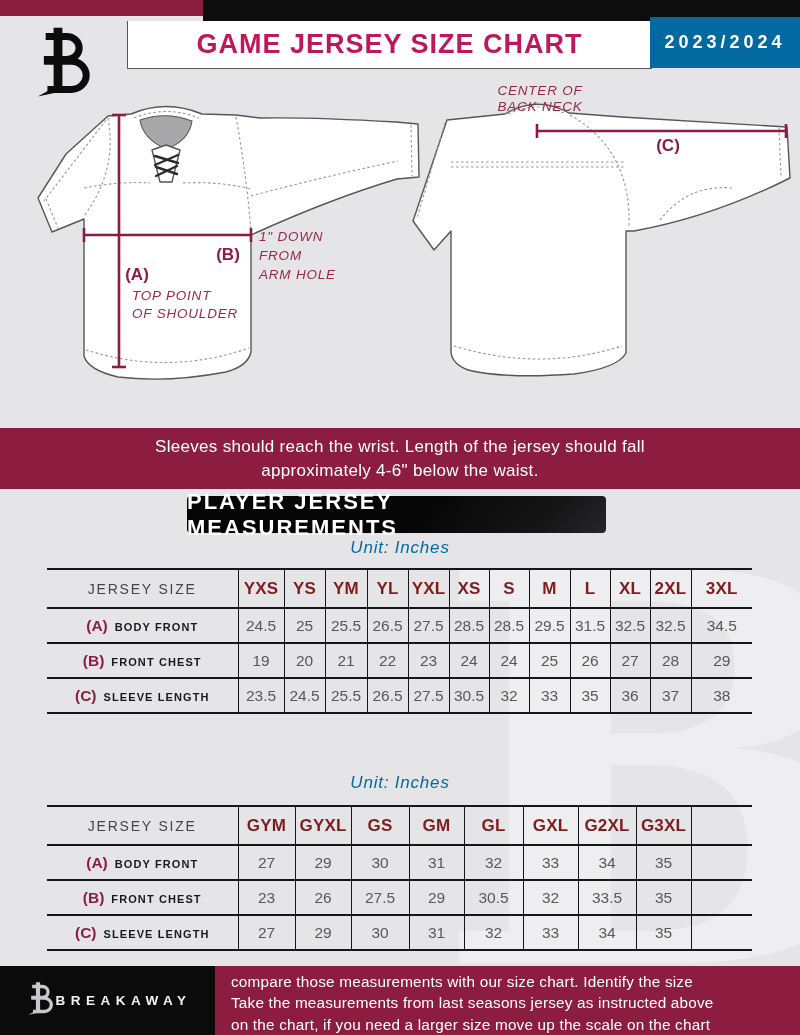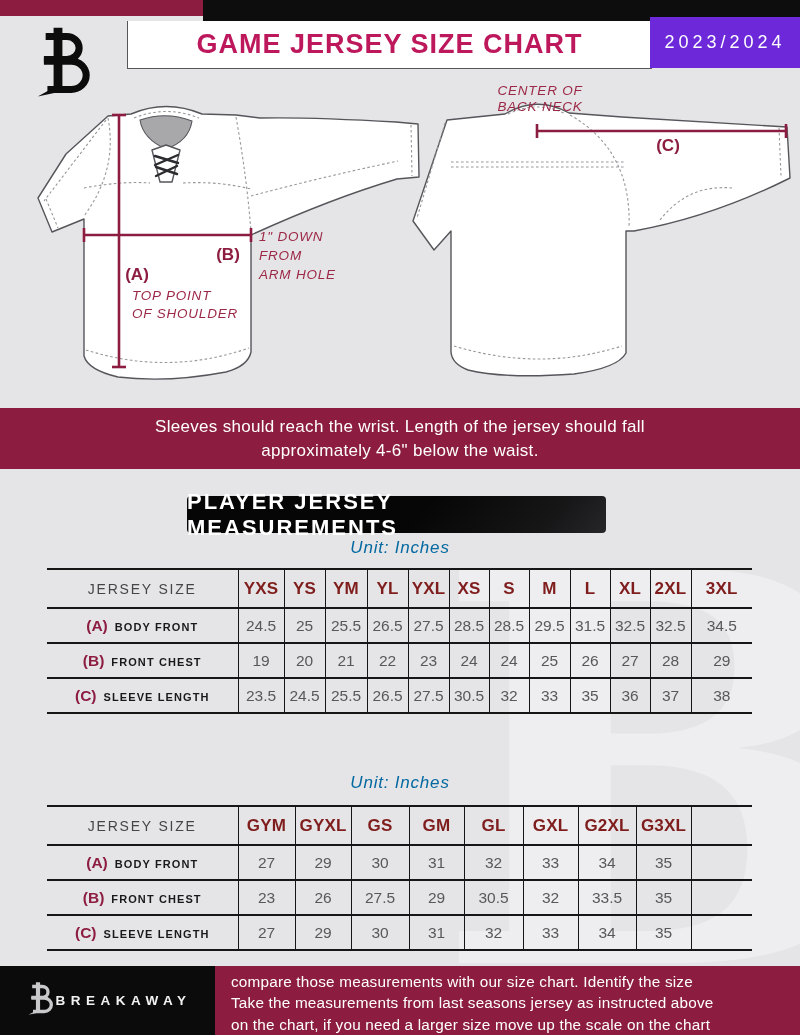--- a/index.html
+++ b/index.html
@@ -20,36 +20,36 @@
   .hdr-maroon-strip { position:absolute; left:0; top:0; width:203px; height:16px; background:#8c1d40; z-index:2; }
   .hdr-black-bar    { position:absolute; left:203px; top:0; width:597px; height:68px; background:#0d0d0d; z-index:1; }
   .hdr-title-box {
     position:absolute; left:127px; top:21px; width:523px; height:47px; z-index:3;
     background:#ffffff; border:1px solid #55555a; border-top:none;
     display:flex; align-items:center; justify-content:center;
     font-weight:bold; font-size:27px; letter-spacing:1px; color:#be185d;
   }
   .hdr-year-box {
     position:absolute; left:650px; top:17px; width:150px; height:51px; z-index:3;
-    background:#6d28d9; color:#fff; display:flex; align-items:center; justify-content:center;
-    font-weight:normal; font-size:18px; letter-spacing:4px;
+    background:#0369a1; color:#fff; display:flex; align-items:center; justify-content:center;
+    font-weight:bold; font-size:18px; letter-spacing:4px;
   }
   .hdr-logo { position:absolute; left:26px; top:26px; z-index:3; }
   
   .diagram { position:absolute; left:0; top:68px; width:800px; height:352px; z-index:1; }
   .jersey-line   { fill:#ffffff; stroke:#55565b; stroke-width:1.4; stroke-linejoin:round; }
   .seam          { fill:none; stroke:#97979b; stroke-width:1.1; stroke-dasharray:2.6 2.4; }
   .collar-inner  { fill:#a8a8ab; stroke:#55565b; stroke-width:1.1; }
   .lace          { stroke:#2c2c30; stroke-width:2.4; stroke-linecap:round; }
   .measure       { stroke:#8c1d40; stroke-width:2.6; fill:none; }
   .ann-label     { font-family:"Liberation Sans",sans-serif; font-weight:bold; font-size:17px; fill:#8c1d40; }
   .ann-note      { font-family:"Liberation Sans",sans-serif; font-style:italic; font-size:13.5px; letter-spacing:0.8px; fill:#9c2847; }
   
   .notice {
-    position:absolute; left:0; top:408px; width:800px; height:61px; z-index:2;
+    position:absolute; left:0; top:428px; width:800px; height:61px; z-index:2;
     background:#8c1d40; color:#fff; text-align:center;
     font-size:17px; line-height:23.5px; letter-spacing:0.3px;
     display:flex; flex-direction:column; justify-content:center;
   }
   
   .section-banner {
     position:absolute; left:187px; width:419px; height:37px; z-index:2;
     background:linear-gradient(130deg,#060606 55%,#161617 85%,#26262a);
     border-radius:4px; color:#fff;
     display:flex; align-items:center; justify-content:center;

